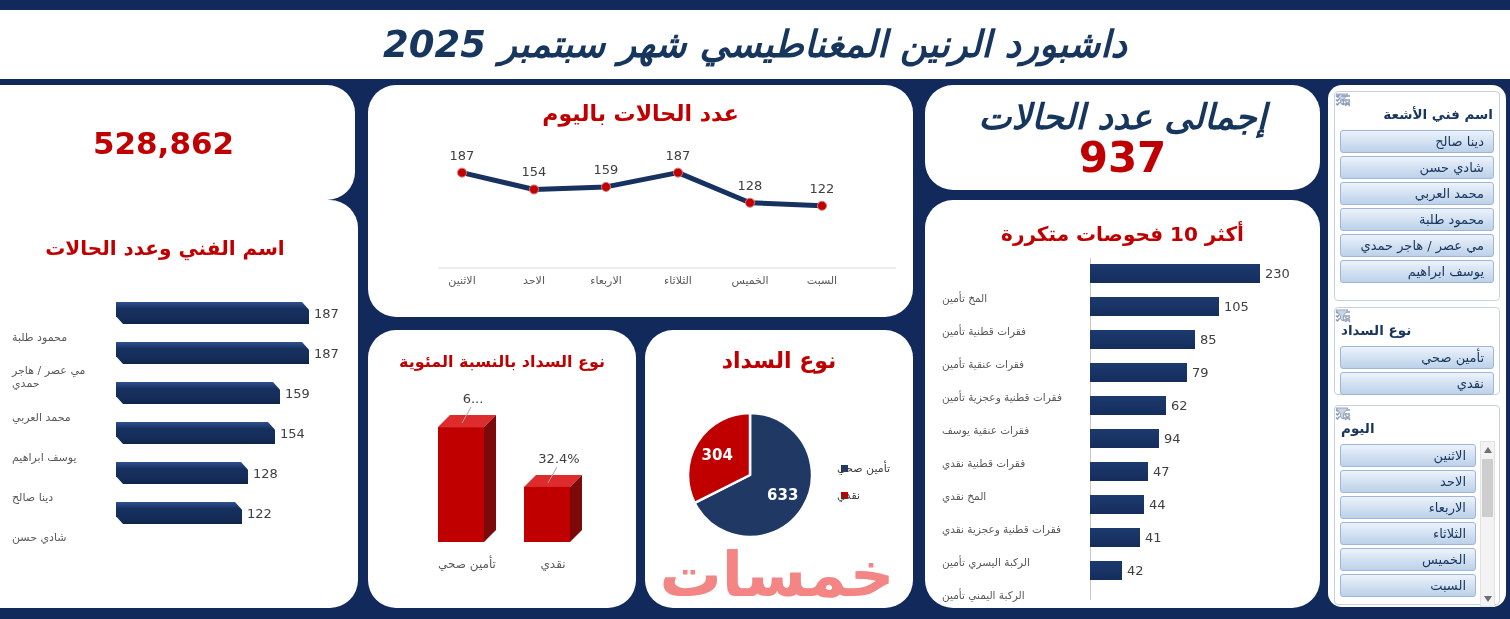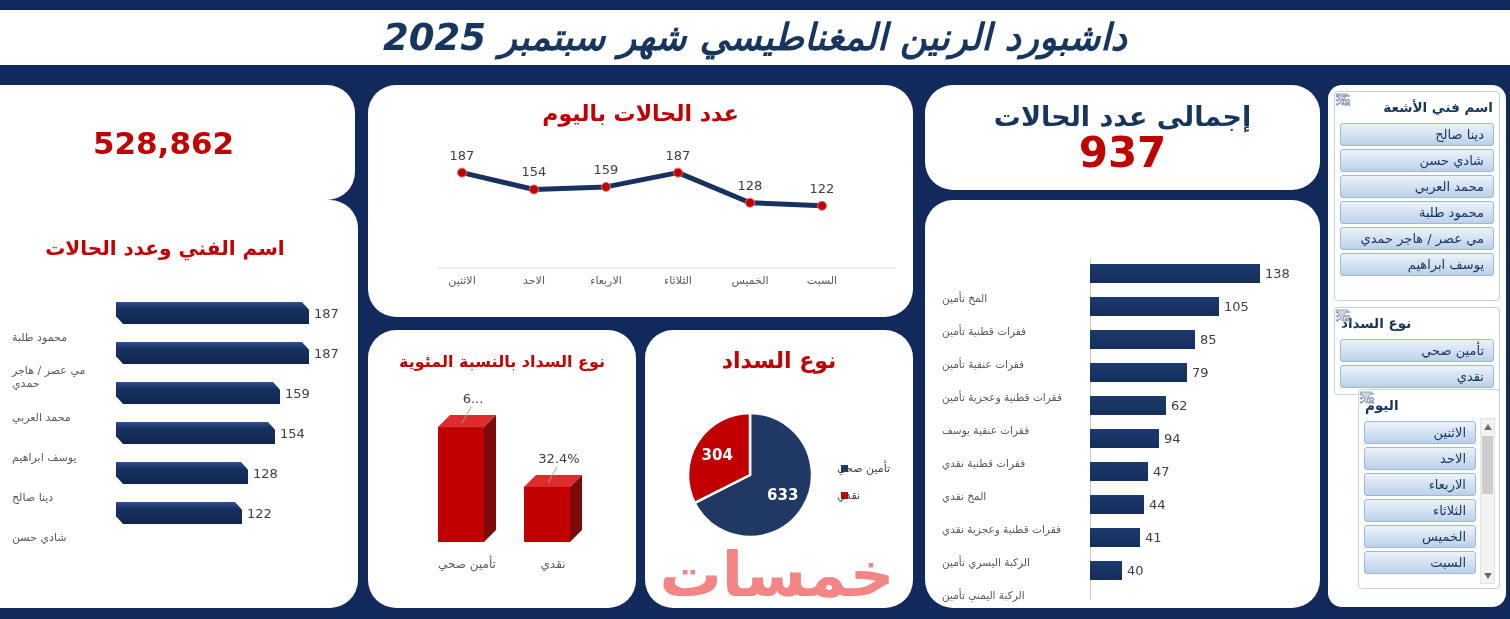--- a/index.html
+++ b/index.html
@@ -1,29 +1,29 @@
 <!DOCTYPE html>
 <html lang="ar"><head>
 <meta charset="utf-8">
 <style>
   html,body{margin:0;padding:0;background:#0E2152;font-family:"DejaVu Sans",sans-serif;}
   .stage{position:relative;width:1510px;height:619px;background:#12295B;overflow:hidden;}
-  .titleband{position:absolute;left:0;top:10px;width:100%;height:55px;background:#FFFFFF;
+  .titleband{position:absolute;left:0;top:10px;width:100%;height:69px;background:#FFFFFF;
     display:flex;align-items:center;justify-content:center;}
   .main-title{font-size:37px;font-weight:bold;font-style:italic;color:#17365D;direction:rtl;}
   .card{position:absolute;background:#FFFFFF;border-radius:28px;}
   
   .kpi{display:flex;flex-direction:column;align-items:center;justify-content:center;}
   .kpi .kpi-label{font-weight:bold;color:#17365D;direction:rtl;}
   .kpi .kpi-value{font-weight:bold;color:#C00000;}
   #kpi-income{left:-28px;top:85px;width:383px;height:115px;}
   #kpi-income .kpi-label{font-size:27px;}
   #kpi-income .kpi-value{font-size:31px;}
   #kpi-cases{left:925px;top:85px;width:395px;height:105px;}
-  #kpi-cases .kpi-label{font-size:27px;}
+  #kpi-cases .kpi-label{font-size:35px;font-style:italic;}
   #kpi-cases .kpi-value{font-size:42px;line-height:1;}
   
   #card-tech{left:-28px;top:200px;width:386px;height:408px;}
   #card-line{left:368px;top:85px;width:545px;height:232px;}
   #card-3d{left:368px;top:330px;width:268px;height:278px;}
   #card-pie{left:645px;top:330px;width:268px;height:278px;}
   #card-top10{left:925px;top:200px;width:395px;height:408px;}
   .chart-title{position:absolute;left:0;right:0;text-align:center;font-weight:bold;color:#C00000;direction:rtl;}
   #card-line .chart-title{top:16px;font-size:22px;}
   #card-tech .chart-title{top:36px;font-size:20px;}
@@ -42,24 +42,24 @@
   #top10-rows .hlabel{width:148px;font-size:10.5px;padding-left:7px;}
   .hbar{flex:none;}
   .hbar.bevel{height:22px;
     background:linear-gradient(to bottom,#30518F 0%,#16305F 30%,#142C58 75%,#0E2349 100%);
     clip-path:polygon(0 0,calc(100% - 7px) 0,100% 35%,100% 100%,7px 100%,0 65%);}
   .hbar.flat{height:19px;background:linear-gradient(to bottom,#1C3A6E,#152D5C);}
   .hval{font-size:13px;color:#404040;margin-left:5px;flex:none;}
   #top10-axis{position:absolute;left:165px;top:58px;width:1px;height:342px;background:#C9C9C9;}
   
   #slicer-panel{left:1328px;top:85px;width:178px;height:522px;border-radius:14px;}
-  .slicer{position:absolute;left:6px;right:6px;background:#fff;border:1px solid #C5D1E0;border-radius:4px;padding:2px 4px;box-sizing:border-box;}
+  .slicer{position:absolute;left:6px;right:6px;background:#fff;border:1px solid #C5D1E0;border-radius:4px;padding:9px 4px;box-sizing:border-box;}
   #slicer-0{top:6px;height:210px;}
   #slicer-1{top:222px;height:88px;}
-  #slicer-2{top:304px;height:200px;margin-left:24px;}
+  #slicer-2{top:320px;height:200px;}
   .slicer-hdr{height:26px;display:flex;align-items:center;gap:5px;padding:0 2px;}
   .slicer-title{font-weight:bold;font-size:13.5px;color:#17365D;direction:rtl;}
   .push{margin-left:auto;}
   .slicer-body{display:flex;gap:3px;}
   .slicer-items{flex:1;}
   .slicer-item{height:23px;margin:3px 1px;border:1px solid #9DB6D9;border-radius:3px;
     background:linear-gradient(to bottom,#EDF3FB 0%,#D6E3F3 45%,#BCD1E9 100%);
     color:#17365D;font-size:13px;direction:rtl;display:flex;align-items:center;
     padding:0 9px;cursor:pointer;box-sizing:border-box;}
   .scrollbar{width:15px;position:relative;background:#F3F3F3;border:1px solid #E2E2E2;box-sizing:border-box;}
@@ -179,26 +179,27 @@
         <path d="M 105 145 L 49.65884615960316 172.952758211195 A 62 62 0 0 1 104.99999999999999 83 Z" fill="#C00000" stroke="#FFFFFF" stroke-width="2.5" stroke-linejoin="round"></path>
         <text x="72.25991679992421" y="129.85749389842178" text-anchor="middle" font-size="15" font-weight="bold" fill="#FFFFFF">304</text>
         <rect x="196" y="135" width="7" height="7" fill="#1F3864"></rect>
         <text x="192" y="142" text-anchor="end" font-size="11" fill="#404040" direction="rtl">تأمين صحي</text>
         <rect x="196" y="162" width="7" height="7" fill="#C00000"></rect>
         <text x="192" y="169" text-anchor="end" font-size="11" fill="#404040" direction="rtl">نقدي</text>
       </svg>
   </div>
 
   <div class="card" id="card-top10">
+    <div class="chart-title">أكثر 10 فحوصات متكررة</div>
     <div id="top10-axis"></div>
     <div class="rows" id="top10-rows">
         <div class="hrow">
           <div class="hlabel">المخ تأمين</div>
           <div class="hbar flat" style="width: 170px;"></div>
-          <div class="hval">138</div>
+          <div class="hval">230</div>
         </div>
         <div class="hrow">
           <div class="hlabel">فقرات قطنية تأمين</div>
           <div class="hbar flat" style="width: 129px;"></div>
           <div class="hval">105</div>
         </div>
         <div class="hrow">
           <div class="hlabel">فقرات عنقية تأمين</div>
           <div class="hbar flat" style="width: 105px;"></div>
           <div class="hval">85</div>
@@ -229,21 +230,21 @@
           <div class="hval">44</div>
         </div>
         <div class="hrow">
           <div class="hlabel">الركبة اليسري تأمين</div>
           <div class="hbar flat" style="width: 50px;"></div>
           <div class="hval">41</div>
         </div>
         <div class="hrow">
           <div class="hlabel">الركبة اليمني تأمين</div>
           <div class="hbar flat" style="width: 32px;"></div>
-          <div class="hval">40</div>
+          <div class="hval">42</div>
         </div>
       </div>
   </div>
 
   <div class="card" id="slicer-panel">
 
     <div class="slicer" id="slicer-0">
       <div class="slicer-hdr">
         <span>
           <svg width="16" height="16">

